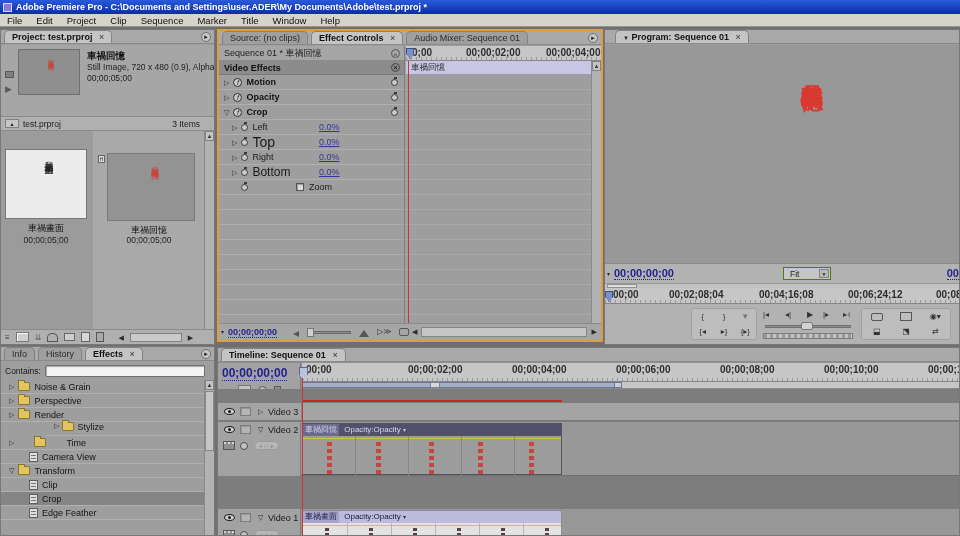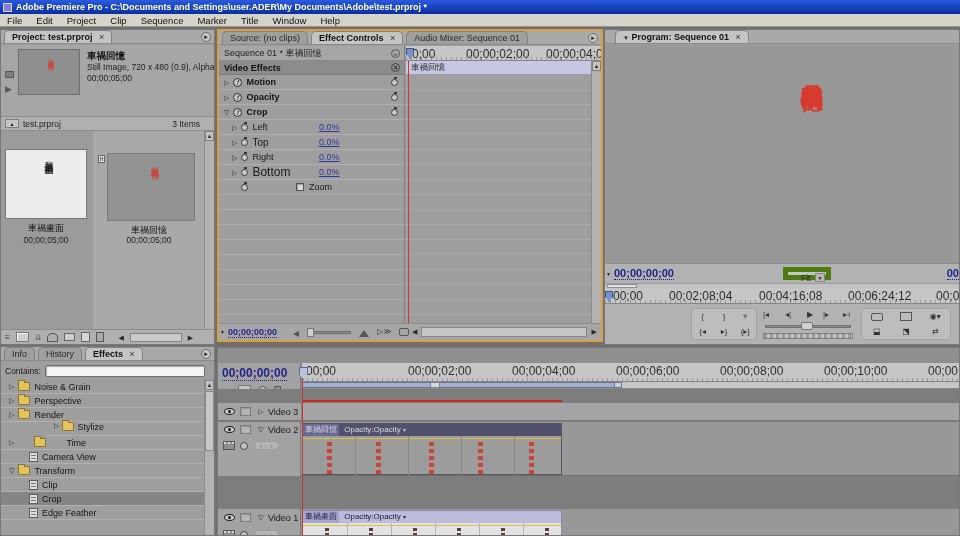--- a/index.html
+++ b/index.html
@@ -38,21 +38,21 @@
     line-height:8px; text-align:center; color:#1f1f1f; background:#cacaca; }
   .chk { width:8px; height:8px; background:#dcdcdc; border:1px solid #555; box-shadow:inset 1px 1px 1px #9b9b9b; }
   .folder { width:12px; height:9px; background:#e3c45f; border:1px solid #8a7430; position:relative; border-radius:1px; flex:0 0 auto;}
   .folder::before { content:""; position:absolute; top:-3px; left:-1px; width:5px; height:2px; background:#e3c45f; border:1px solid #8a7430; border-bottom:none; }
   .fxitem { width:9px; height:10px; background:#dedede; border:1px solid #5f5f5f; flex:0 0 auto;
     background-image:linear-gradient(#777 0 0),linear-gradient(#777 0 0); background-size:5px 1px,5px 1px;
     background-position:1px 2px,1px 5px; background-repeat:no-repeat; }
   .vtext { writing-mode:vertical-rl; text-orientation:upright; letter-spacing:1px; }
   .ruler { background:#c6c6c6; border-bottom:1px solid #868686; position:relative;
     background-image:repeating-linear-gradient(to right,#9a9a9a 0 1px,transparent 1px 5px);
-    background-size:100% 3px; background-position:0 100%; background-repeat:no-repeat; font-size:12px; color:#2d2d2d; }
+    background-size:100% 3px; background-position:0 100%; background-repeat:no-repeat; font-size:10px; color:#2d2d2d;font-weight:bold; }
   .rlabel { position:absolute; top:1px; white-space:nowrap; }
   .redline { position:absolute; width:1px; background:#c33; }
   .sbtn { background:#c3c3c3; border:1px solid #828282; text-align:center; color:#333; font-size:6px; line-height:8px; }
   .kfnav { display:flex; gap:2px; background:#b6b6b6; border:1px solid #9a9a9a; border-radius:6px; padding:0 4px; height:9px;
     align-items:center; font-size:6px; color:#8f8f8f; }
   .filmic { width:12px; height:9px; background:#8f8f8f; border:1px solid #565656;
     background-image:repeating-linear-gradient(to right,#d5d5d5 0 2px,transparent 2px 4px); background-size:100% 2px; background-repeat:repeat-x; }
   .tgroup { position:absolute; background:#bdbdbd; border:1px solid #a2a2a2; border-radius:3px;
     display:grid; align-items:center; justify-items:center; color:#333; }
   .tbtn { font-size:8px; color:#333; line-height:10px; text-align:center; }
@@ -262,21 +262,21 @@
 
       <div class="rowline" style="height:15px; display:flex; align-items:center; gap:4px; padding-left:13px;">
         <span class="tri">▷</span>
         <span class="sw"></span>
         <span style="font-size:9px; color:#1a1a1a;">Left</span>
         <span style="position:absolute; left:100px; font-size:9px; color:#34349c; text-decoration:underline;">0.0%</span>
       </div>
       <div class="rowline" style="height:15px; display:flex; align-items:center; gap:4px; padding-left:13px; position:relative;">
         <span class="tri">▷</span>
         <span class="sw"></span>
-        <span style="font-size:10px; color:#1a1a1a;">Top</span>
+        <span style="font-size:14px; color:#1a1a1a;">Top</span>
         <span style="position:absolute; left:100px; font-size:9px; color:#34349c; text-decoration:underline;">0.0%</span>
       </div>
       <div class="rowline" style="height:15px; display:flex; align-items:center; gap:4px; padding-left:13px; position:relative;">
         <span class="tri">▷</span>
         <span class="sw"></span>
         <span style="font-size:9px; color:#1a1a1a;">Right</span>
         <span style="position:absolute; left:100px; font-size:9px; color:#34349c; text-decoration:underline;">0.0%</span>
       </div>
       <div class="rowline" style="height:15px; display:flex; align-items:center; gap:4px; padding-left:13px; position:relative;">
         <span class="tri">▷</span>
@@ -333,21 +333,21 @@
       </div>
     </div>
 
     <div style="position:absolute; top:15px; left:0; right:0; height:218px; background:#989898; overflow:hidden;">
       <div class="vtext" style="position:absolute; left:192px; top:22px; font-size:22px; line-height:30px; font-weight:bold; color:#d93a30;">我是車禍回憶</div>
     </div>
 
     <div style="position:absolute; top:233px; left:0; right:0; height:20px; background:#b2b2b2; border-top:1px solid #8b8b8b;">
       <span class="tri" style="position:absolute; left:2px; top:7px; font-size:6px;">▾</span>
       <span class="tc-blue" style="position:absolute; left:9px; top:3px; font-size:11px;">00;00;00;00</span>
-      <span style="position:absolute; left:178px; top:3px; width:48px; height:13px; background:#c6c6c6; border:5px solid #4d7c0f; font-size:8.5px; color:#222; padding-left:13px; line-height:12px;">
+      <span style="position:absolute; left:178px; top:3px; width:48px; height:13px; background:#c6c6c6; border:1px solid #4d7c0f; font-size:8.5px; color:#222; padding-left:6px; line-height:12px;">
         <span>Fit</span>
         <span style="position:absolute; right:1px; top:1px; width:10px; height:9px; background:#b8b8b8; border:1px solid #848484; font-size:5px; line-height:8px; text-align:center;">▼</span>
       </span>
       <span class="tc-blue" style="position:absolute; right:0px; top:3px; font-size:11px;">00</span>
     </div>
 
     <div style="position:absolute; top:253px; left:0; right:0; height:5px; background:#c2c2c2; border-top:1px solid #999;">
       <span style="position:absolute; left:2px; top:0; width:30px; height:4px; background:#dedede; border:1px solid #909090;"></span>
     </div>
 
@@ -384,20 +384,26 @@
         <span class="tbtn" style="width:12px; height:9px; border:1px solid #555;"></span>
         <span class="tbtn">◉▾</span>
         <span class="tbtn">⬓</span>
         <span class="tbtn">⬔</span>
         <span class="tbtn">⇄</span>
       </div>
     </div>
   </div>
 
   <div class="panel" style="left:217px; top:347px; width:743px; height:189px; background:#8f8f8f;">
+    <div class="tabbar">
+      <div class="tab active">
+        <span>Timeline: Sequence 01</span>
+        <span class="x">×</span>
+      </div>
+    </div>
 
     <div style="position:absolute; top:15px; left:0; width:83px; height:38px; background:#a2a2a2; border-right:1px solid #7c7c7c; border-bottom:1px solid #7c7c7c;">
       <span class="tc-blue" style="position:absolute; left:4px; top:3px; font-size:12px;">00;00;00;00</span>
       <span style="position:absolute; left:20px; top:22px; width:13px; height:11px; background:#c2c2c2; border:1px solid #777; font-size:7px; line-height:10px; text-align:center; color:#333;">⌐</span>
       <span style="position:absolute; left:40px; top:23px; width:9px; height:9px; border:1px solid #555; border-radius:50%; background:#bdbdbd;"></span>
       <span style="position:absolute; left:56px; top:23px; width:7px; height:9px; background:#8f8f8f; border:1px solid #5c5c5c; border-radius:0 0 50% 50%;"></span>
     </div>
 
     <div class="ruler" style="position:absolute; top:15px; left:84px; right:0; height:19px;">
       <span class="rlabel" style="left:4px;">00;00</span>

